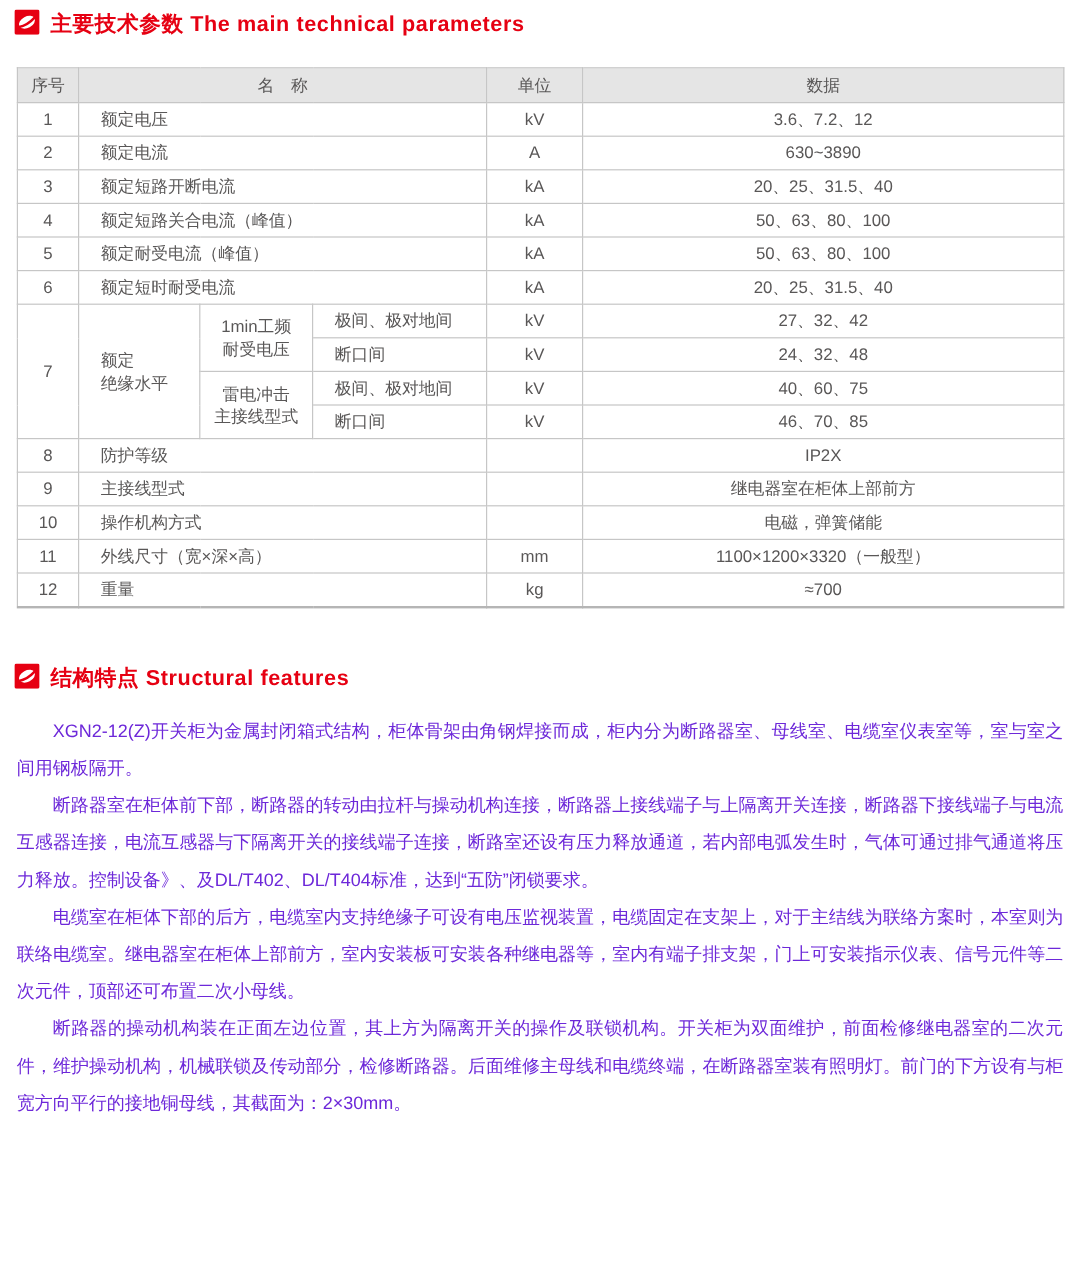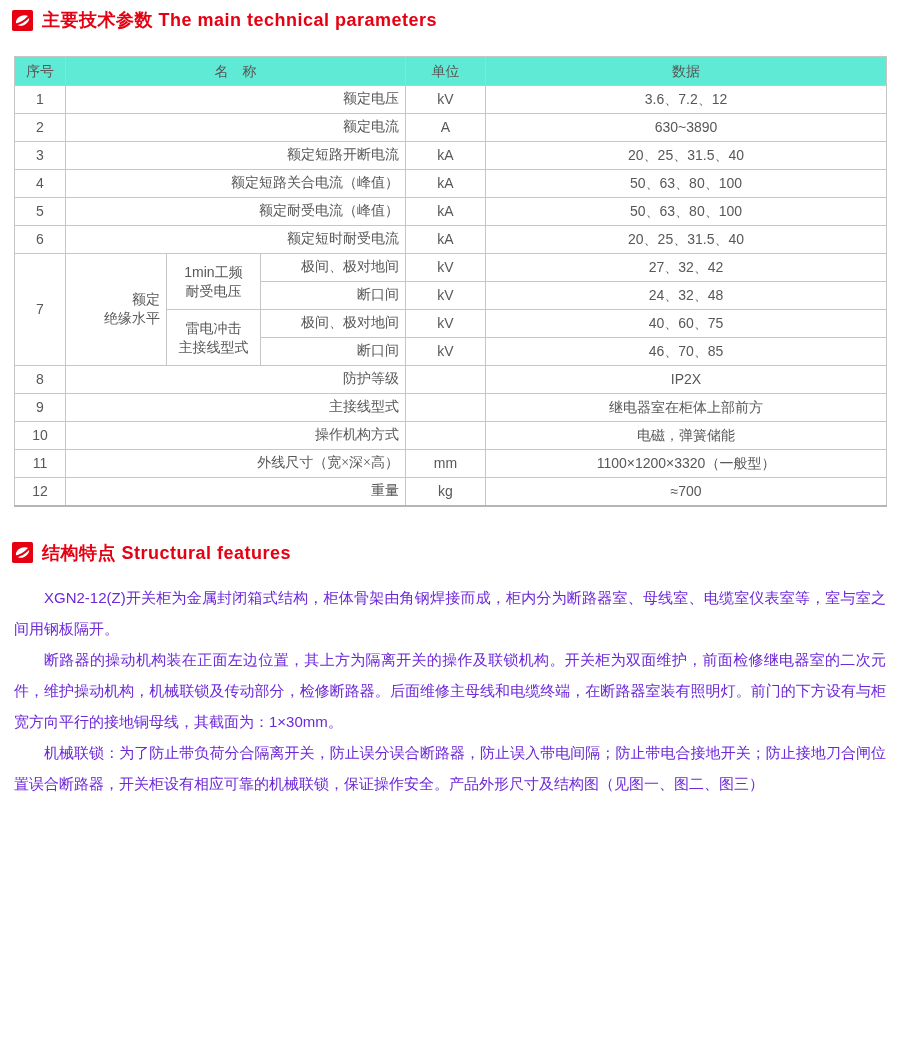--- a/index.html
+++ b/index.html
@@ -6,24 +6,24 @@
   html, body { margin: 0; padding: 0; background: #ffffff; }
   body {
     width: 900px;
     font-family: "Liberation Sans", "DejaVu Sans", sans-serif;
     color: #595757;
   }
   .page { width: 900px; min-height: 1064px; padding: 8px 0 20px; }
 
   
   .section-header {
-    display: flex; align-items: center; gap: 9px;
+    display: flex; align-items: flex-start; gap: 9px;
     margin: 0 0 0 12px;
   }
-  .section-header.second { margin-top: 34px; }
+  .section-header.second { margin-top: 46px; }
   .section-title {
     margin: 0; font-size: 18px; font-weight: bold; color: #e60012;
     letter-spacing: 0.5px;
   }
   .hdr-icon { display: inline-flex; width: 21px; height: 21px; }
 
   
   .param-table {
     border-collapse: collapse;
     table-layout: fixed;
@@ -34,25 +34,25 @@
   }
   .param-table th, .param-table td {
     border: 1px solid #c6c6c6;
     height: 28px;
     padding: 2px 6px;
     text-align: center;
     font-weight: normal;
     line-height: 1.3;
   }
   .param-table thead th {
-    background: #5eead4;
+    background: #e5e5e5;
     height: 29px;
   }
   .param-table tr { page-break-inside: avoid; }
-  .param-table td.left { text-align: right; padding-left: 18px; font-family: Liberation Serif, serif; }
+  .param-table td.left { text-align: left; padding-left: 18px; }
   .param-table .pre { white-space: pre-line; }
   .param-table { border-bottom: 2px solid #b5b5b5; }
 
   
   .body-text { margin: 17px 14px 0; }
   .body-text p {
     margin: 0; font-size: 15px; line-height: 31px;
     text-align: justify; text-indent: 2em; color: #6d28d9;
   }
 </style>
@@ -194,17 +194,18 @@
         <rect width="24" height="24" rx="2" fill="#e60012"></rect>
         <ellipse cx="12" cy="12" rx="8.2" ry="5.4" transform="rotate(-28 12 12)" fill="#ffffff"></ellipse>
         <path d="M4.5 16.5 Q12 15.5 19.5 7.5" stroke="#e60012" stroke-width="2.4" fill="none"></path>
       </svg>
     </span>
     <h2 class="section-title"><span>结构特点</span> <span>Structural features</span></h2>
   </div>
 
   <div class="body-text">
     <p>XGN2-12(Z)开关柜为金属封闭箱式结构，柜体骨架由角钢焊接而成，柜内分为断路器室、母线室、电缆室仪表室等，室与室之间用钢板隔开。</p>
-    <p>断路器的操动机构装在正面左边位置，其上方为隔离开关的操作及联锁机构。开关柜为双面维护，前面检修继电器室的二次元件，维护操动机构，机械联锁及传动部分，检修断路器。后面维修主母线和电缆终端，在断路器室装有照明灯。前门的下方设有与柜宽方向平行的接地铜母线，其截面为：1×30mm。</p>
-    <p>机械联锁：为了防止带负荷分合隔离开关，防止误分误合断路器，防止误入带电间隔；防止带电合接地开关；防止接地刀合闸位置误合断路器，开关柜设有相应可靠的机械联锁，保证操作安全。产品外形尺寸及结构图（见图一、图二、图三）</p>
+    <p>断路器室在柜体前下部，断路器的转动由拉杆与操动机构连接，断路器上接线端子与上隔离开关连接，断路器下接线端子与电流互感器连接，电流互感器与下隔离开关的接线端子连接，断路室还设有压力释放通道，若内部电弧发生时，气体可通过排气通道将压力释放。控制设备》、及DL/T402、DL/T404标准，达到“五防”闭锁要求。</p>
+    <p>电缆室在柜体下部的后方，电缆室内支持绝缘子可设有电压监视装置，电缆固定在支架上，对于主结线为联络方案时，本室则为联络电缆室。继电器室在柜体上部前方，室内安装板可安装各种继电器等，室内有端子排支架，门上可安装指示仪表、信号元件等二次元件，顶部还可布置二次小母线。</p>
+    <p>断路器的操动机构装在正面左边位置，其上方为隔离开关的操作及联锁机构。开关柜为双面维护，前面检修继电器室的二次元件，维护操动机构，机械联锁及传动部分，检修断路器。后面维修主母线和电缆终端，在断路器室装有照明灯。前门的下方设有与柜宽方向平行的接地铜母线，其截面为：2×30mm。</p>
   </div>
 
 </div>
 
 </body></html>

